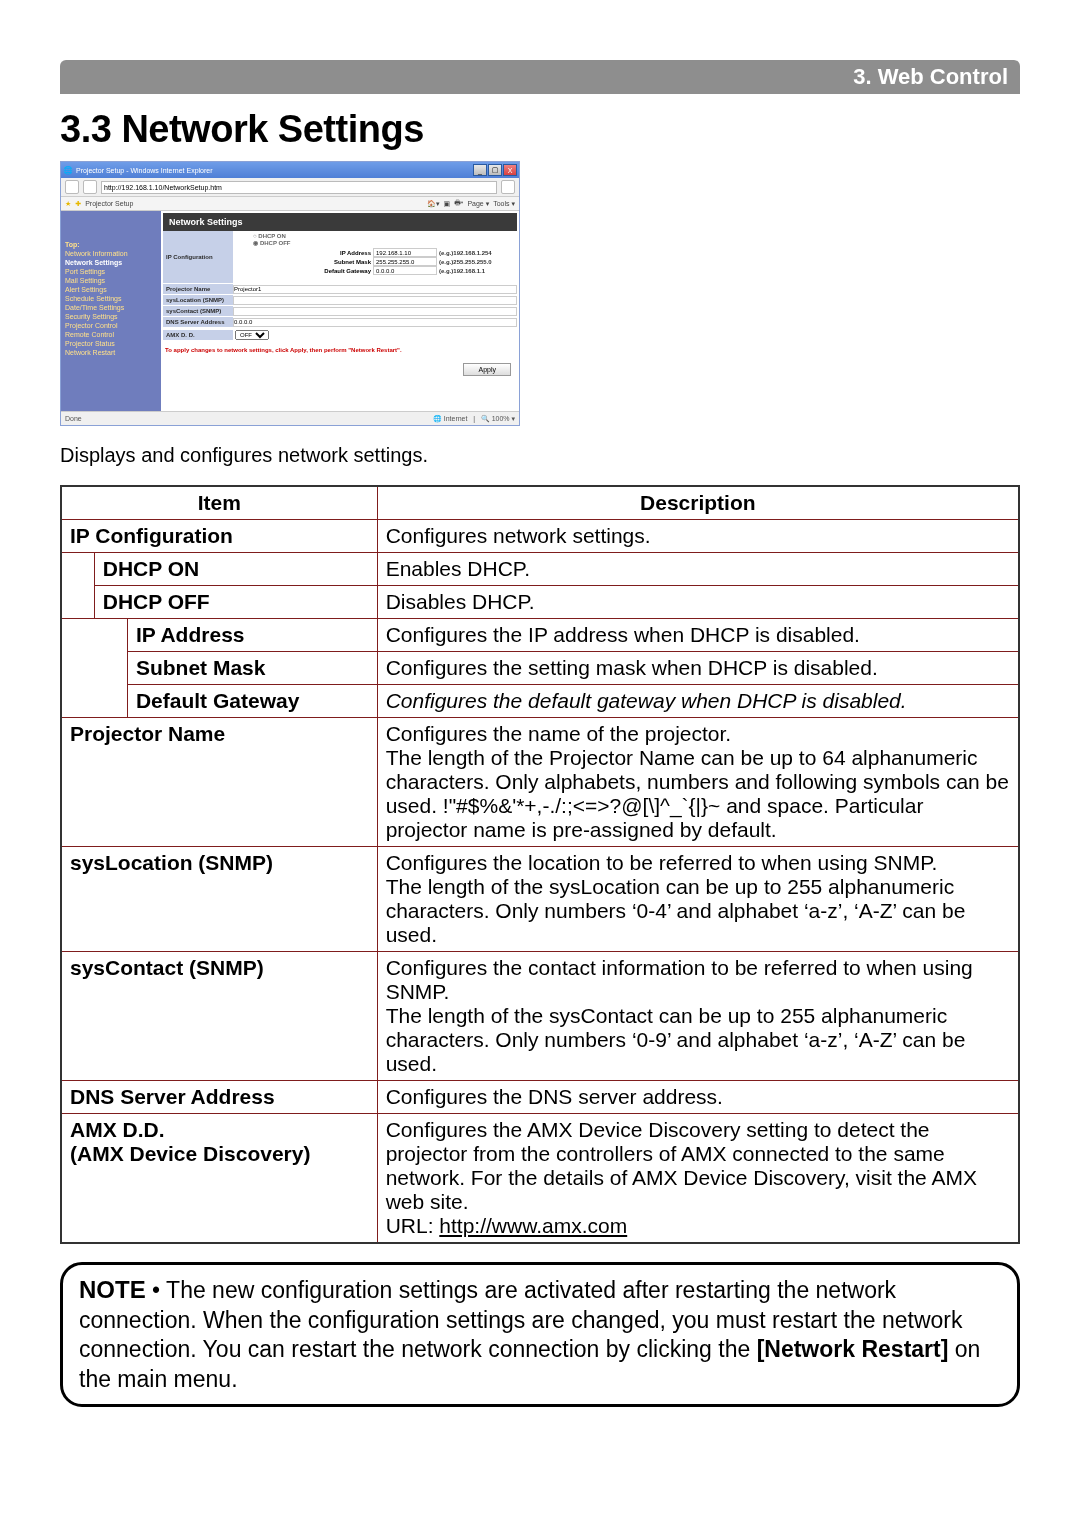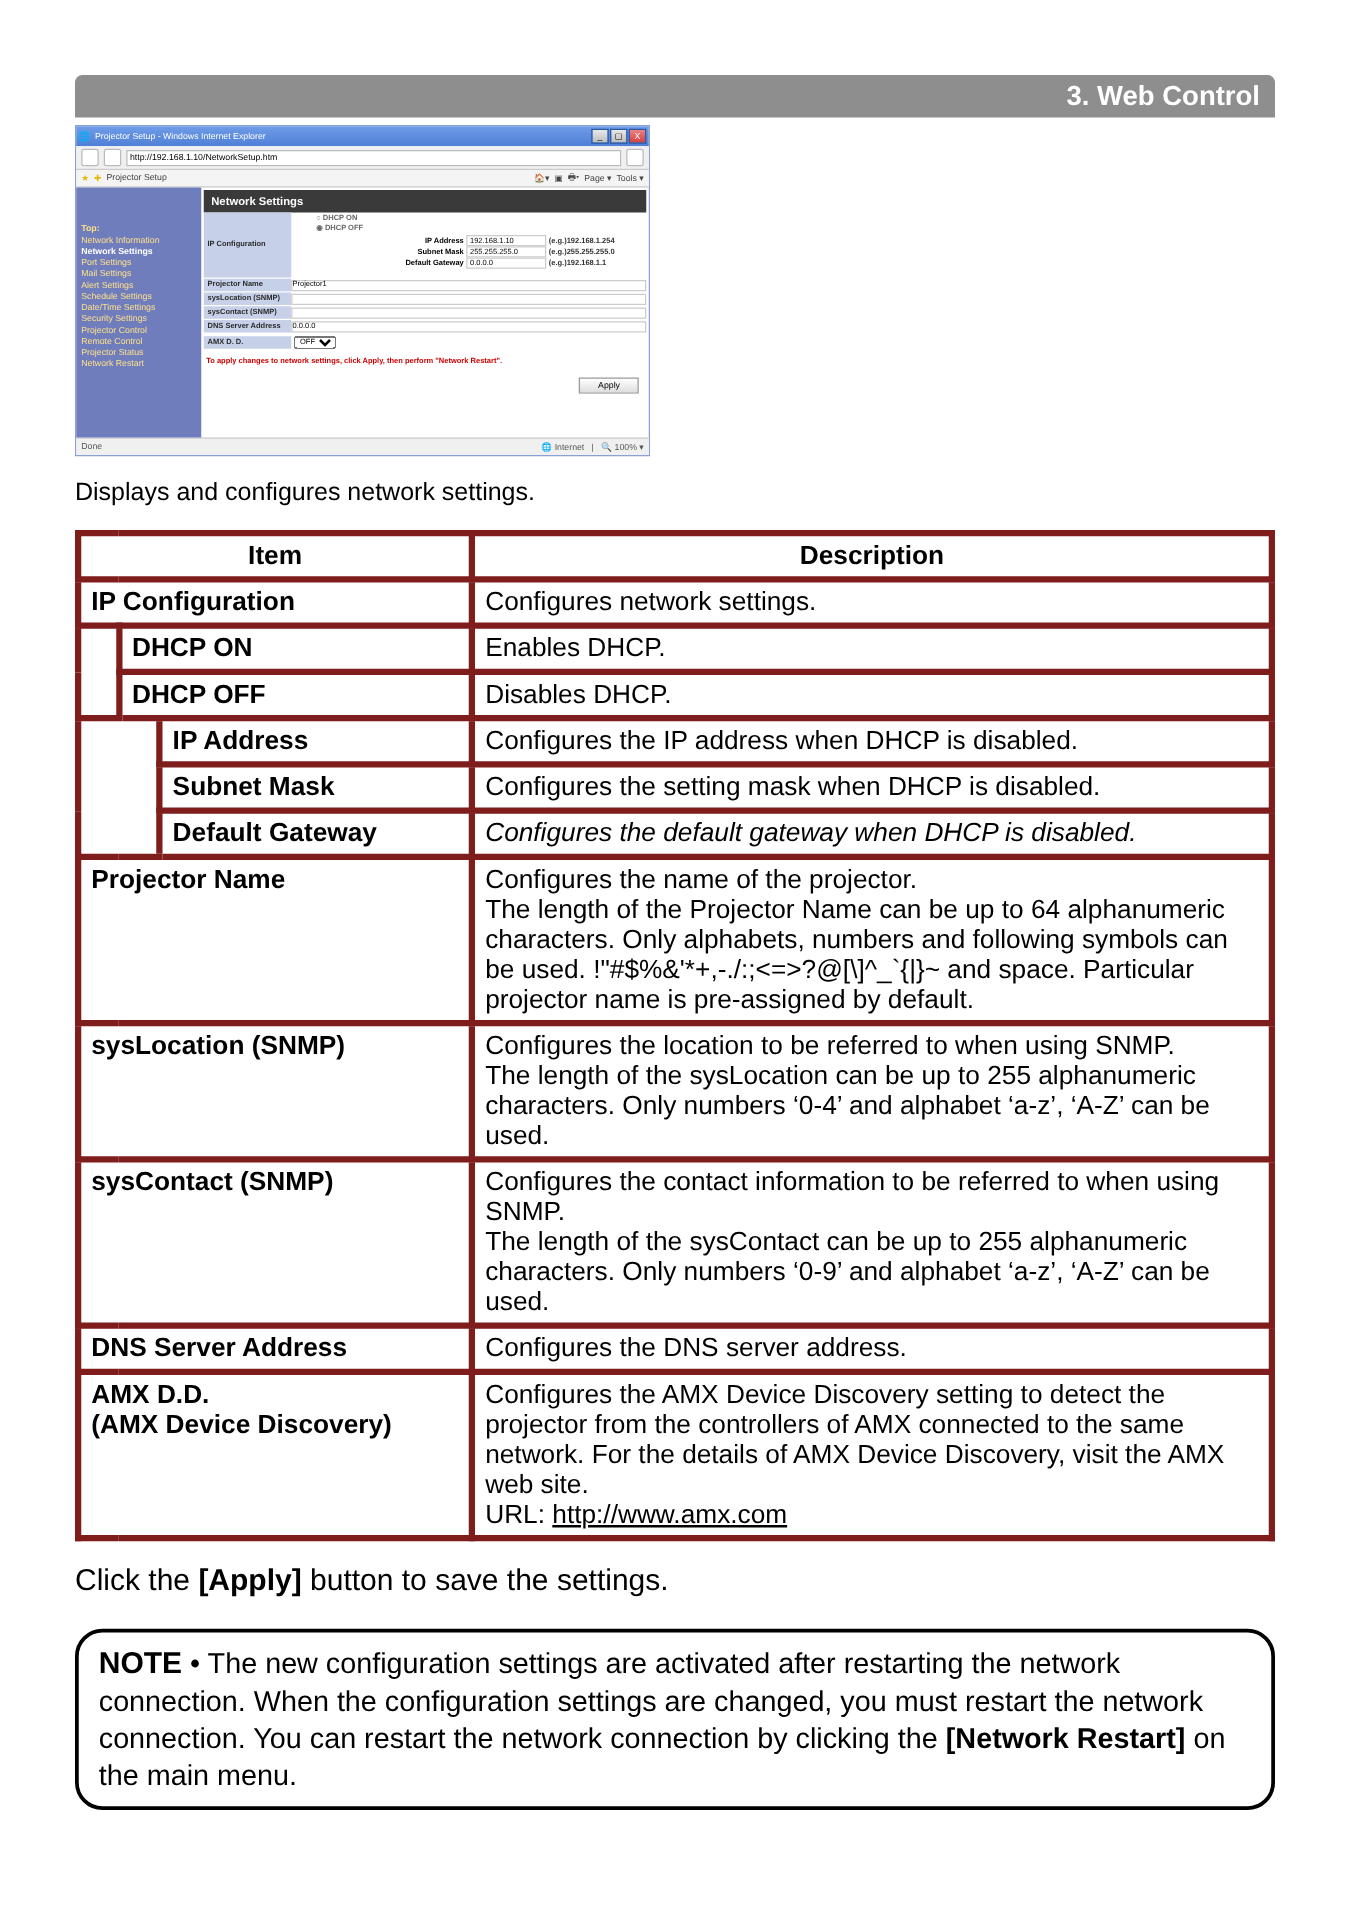--- a/index.html
+++ b/index.html
@@ -84,21 +84,21 @@
   }
 
   table.main {
     border-collapse: collapse;
     width: 100%;
     font-size: 21px;
     margin-bottom: 18px;
     border: 2px solid #333;
   }
   table.main th, table.main td {
-    border: 5px solid #7f1d1d;
+    border: 1px solid #7f1d1d;
     padding: 4px 8px;
     text-align: left;
     vertical-align: top;
   }
   table.main th {
     text-align: center;
     font-weight: bold;
   }
   .col-item { width: 33%; }
   .apply-line {
@@ -121,20 +121,24 @@
   }
   a.url { color: #000; text-decoration: underline;}
 </style>
 </head>
 <body>
 
 <div class="page">
 
   <div class="header-bar">3. Web Control</div>
 
+  <div class="section-title">
+    <span>3.3</span>
+    <span>Network Settings</span>
+  </div>
 
   <div class="screenshot-wrap">
     <div class="screenshot">
       <div class="titlebar">
         <div class="left">
           <span>🌐</span>
           <span style="font-size:7px">Projector Setup - Windows Internet Explorer</span>
         </div>
         <div class="boxes">
           <span class="btn">_</span>
@@ -301,21 +305,18 @@
         </tr>
         <tr>
           <td colspan="3" style="font-weight: bold; white-space: pre-line;">AMX D.D.
 (AMX Device Discovery)</td>
           <td style="white-space: pre-line;">Configures the AMX Device Discovery setting to detect the projector from the controllers of AMX connected to the same network. For the details of AMX Device Discovery, visit the AMX web site.
 URL: <a class="url">http://www.amx.com</a></td>
         </tr>
       </tbody>
   </table>
 
-  <div class="apply-line">
-    <span>Click the </span><b>[Apply]</b><span> button to save the settings.</span>
-  </div>
 
   <div class="note-box">
     <span class="note-label">NOTE</span><span> • The new configuration settings are activated after restarting the network connection. When the configuration settings are changed, you must restart the network connection. You can restart the network connection by clicking the </span><b>[Network Restart]</b><span> on the main menu.</span><br>
   </div>
 
 </div>
 
 </body></html>

